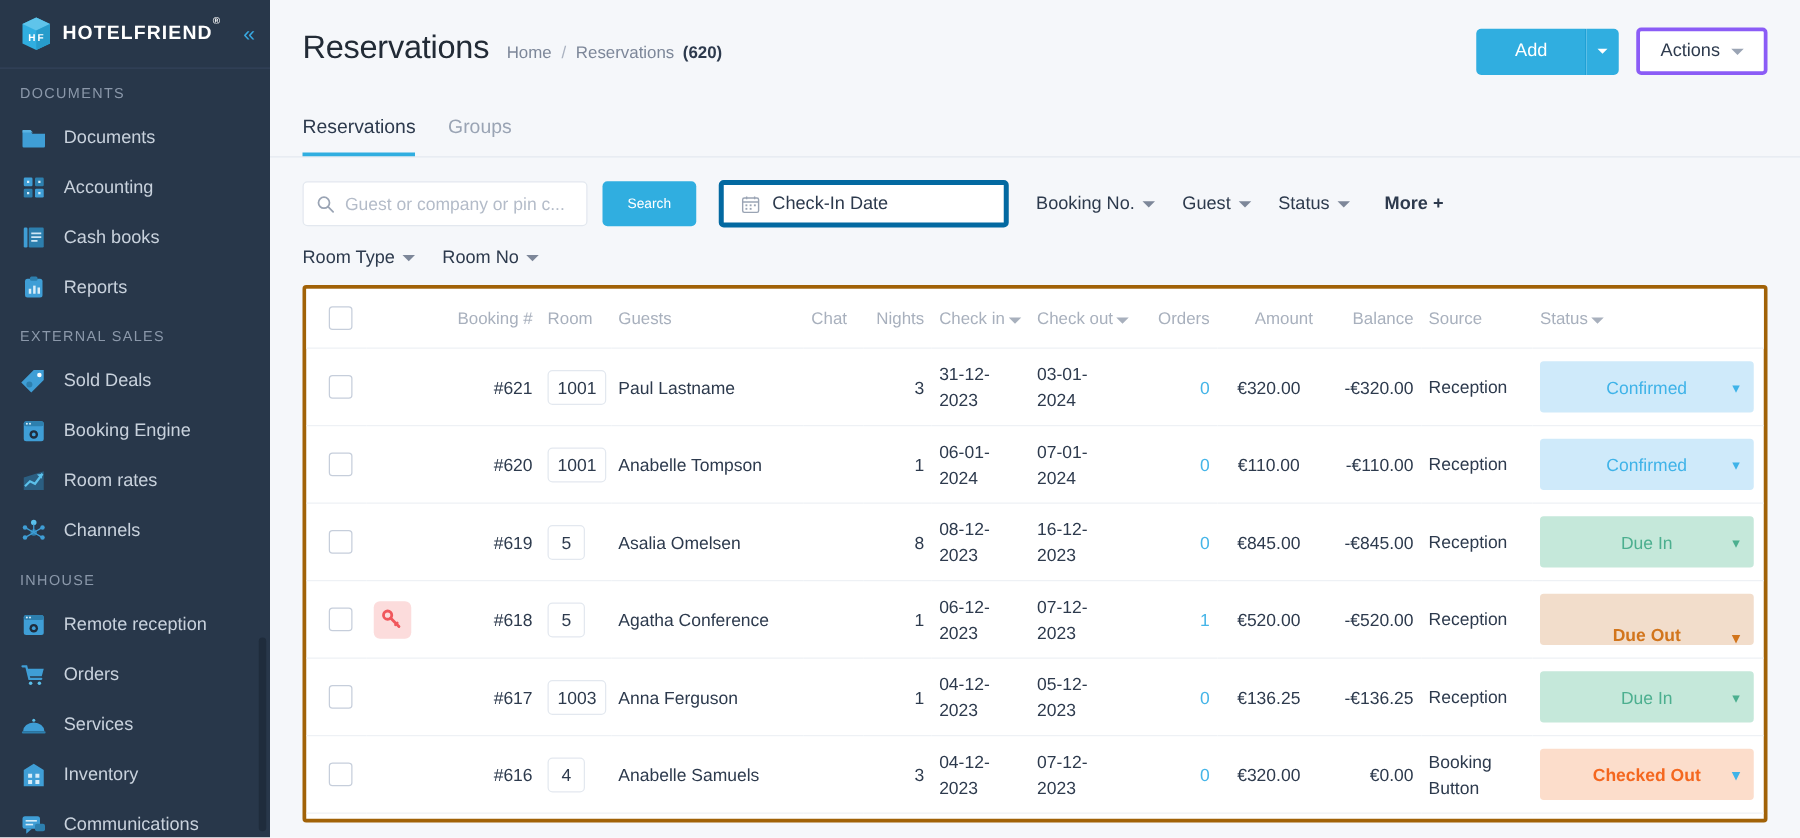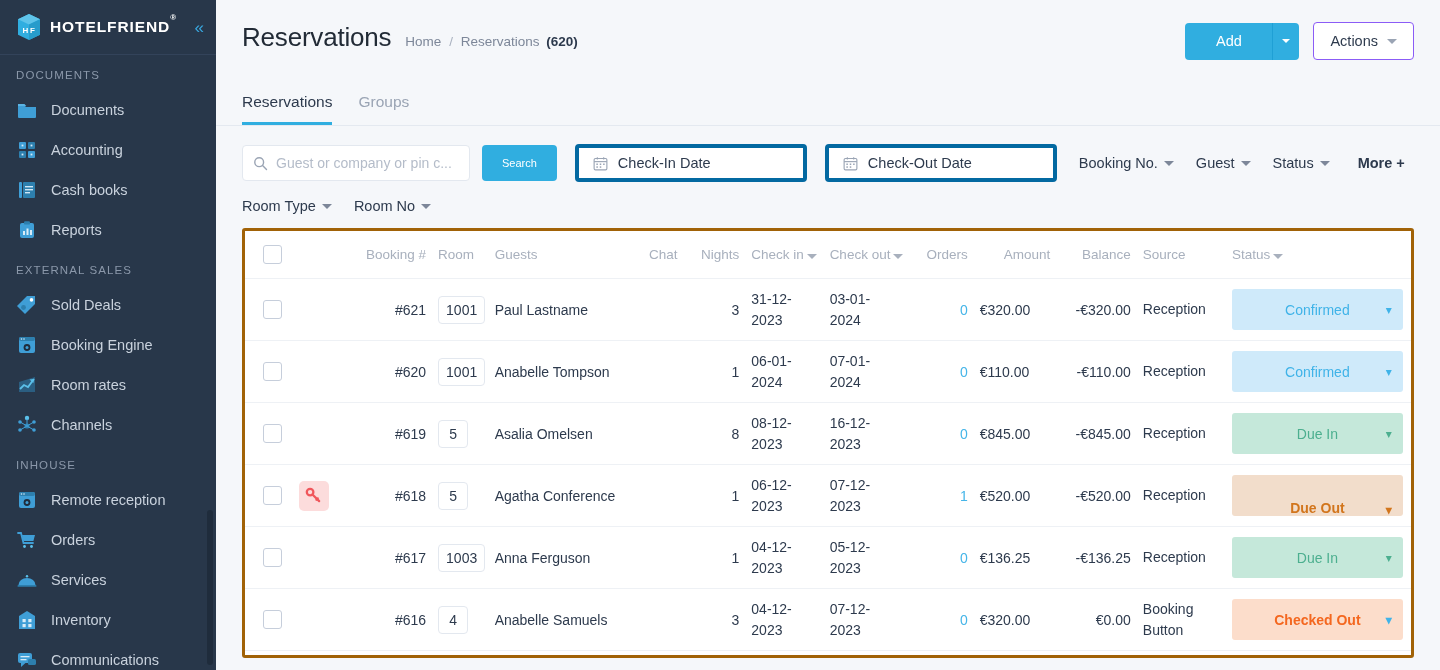--- a/index.html
+++ b/index.html
@@ -89,21 +89,21 @@
   .split .btn-primary {
     border-radius: 4px 0 0 4px; width: 88px; padding: 0;
     border-right: 1px solid #1fa0d5;
   }
   .split .btn-caret {
     background: #30aee0; border: none; border-radius: 0 4px 4px 0;
     width: 26px; height: 37px; color: #fff; cursor: pointer;
     display: flex; align-items: center; justify-content: center;
   }
   .btn-outline {
-    margin-left: 14px; background: #fff; border: 1px solid #8b5cf6;
+    margin-left: 14px; background: #fff; border: 3px solid #8b5cf6;
     border-radius: 4px; height: 38px; padding: 0 16px;
     font-size: 14.5px; color: #2d3a4d; cursor: pointer;
     display: flex; align-items: center; gap: 9px;
     font-family: "Liberation Sans", sans-serif;
   }
   .caret { width: 0; height: 0; border-left: 5px solid transparent;
            border-right: 5px solid transparent; border-top: 5px solid currentColor; }
   .caret-sm { width: 0; height: 0; border-left: 4px solid transparent;
            border-right: 4px solid transparent; border-top: 4px solid currentColor; }
 
@@ -171,21 +171,21 @@
   .c-check { width: 44px; padding-left: 18px !important; }
   .c-key { width: 54px; }
   .c-book { width: 74px; text-align: right !important; }
   .c-room { width: 52px; }
   .c-guest { width: 142px; }
   .c-chat { width: 44px; }
   .c-nights { width: 50px; text-align: right !important; }
   .c-in { width: 72px; }
   .c-out { width: 78px; }
   .c-orders { width: 60px; text-align: right !important; }
-  .c-amount { width: 76px; text-align: left; }
+  .c-amount { width: 76px; text-align: center; }
   .c-balance { width: 74px; text-align: right !important; }
   .c-source { width: 82px; }
   .c-status { width: 168px; }
   .c-extra { width: 70px; }
 
   .cbx {
     width: 19px; height: 19px; border: 1px solid #c6cedb;
     border-radius: 3px; background: #fff; display: block; cursor: pointer;
   }
   .room-pill {
@@ -427,34 +427,20 @@
             <line x1="11.4" y1="1.2" x2="11.4" y2="3.6" stroke="#9aa4b4" stroke-width="1.2"></line>
             <rect x="3.6" y="8" width="1.6" height="1.6" fill="#9aa4b4"></rect>
             <rect x="7.2" y="8" width="1.6" height="1.6" fill="#9aa4b4"></rect>
             <rect x="10.8" y="8" width="1.6" height="1.6" fill="#9aa4b4"></rect>
             <rect x="3.6" y="11" width="1.6" height="1.6" fill="#9aa4b4"></rect>
             <rect x="7.2" y="11" width="1.6" height="1.6" fill="#9aa4b4"></rect>
           </svg>
           <span>Check-In Date</span>
         </div>
 
-        <div class="date-box">
-          <svg width="15" height="15" viewBox="0 0 16 16">
-            <rect x="1.2" y="2.6" width="13.6" height="12.2" rx="1.4" fill="none" stroke="#9aa4b4" stroke-width="1.2"></rect>
-            <line x1="1.2" y1="6" x2="14.8" y2="6" stroke="#9aa4b4" stroke-width="1.2"></line>
-            <line x1="4.6" y1="1.2" x2="4.6" y2="3.6" stroke="#9aa4b4" stroke-width="1.2"></line>
-            <line x1="11.4" y1="1.2" x2="11.4" y2="3.6" stroke="#9aa4b4" stroke-width="1.2"></line>
-            <rect x="3.6" y="8" width="1.6" height="1.6" fill="#9aa4b4"></rect>
-            <rect x="7.2" y="8" width="1.6" height="1.6" fill="#9aa4b4"></rect>
-            <rect x="10.8" y="8" width="1.6" height="1.6" fill="#9aa4b4"></rect>
-            <rect x="3.6" y="11" width="1.6" height="1.6" fill="#9aa4b4"></rect>
-            <rect x="7.2" y="11" width="1.6" height="1.6" fill="#9aa4b4"></rect>
-          </svg>
-          <span>Check-Out Date</span>
-        </div>
 
         <div class="fdrop">
           <span>Booking No.</span>
           <span class="caret" style="color:#7d8799"></span>
         </div>
         <div class="fdrop">
           <span>Guest</span>
           <span class="caret" style="color:#7d8799"></span>
         </div>
         <div class="fdrop">

